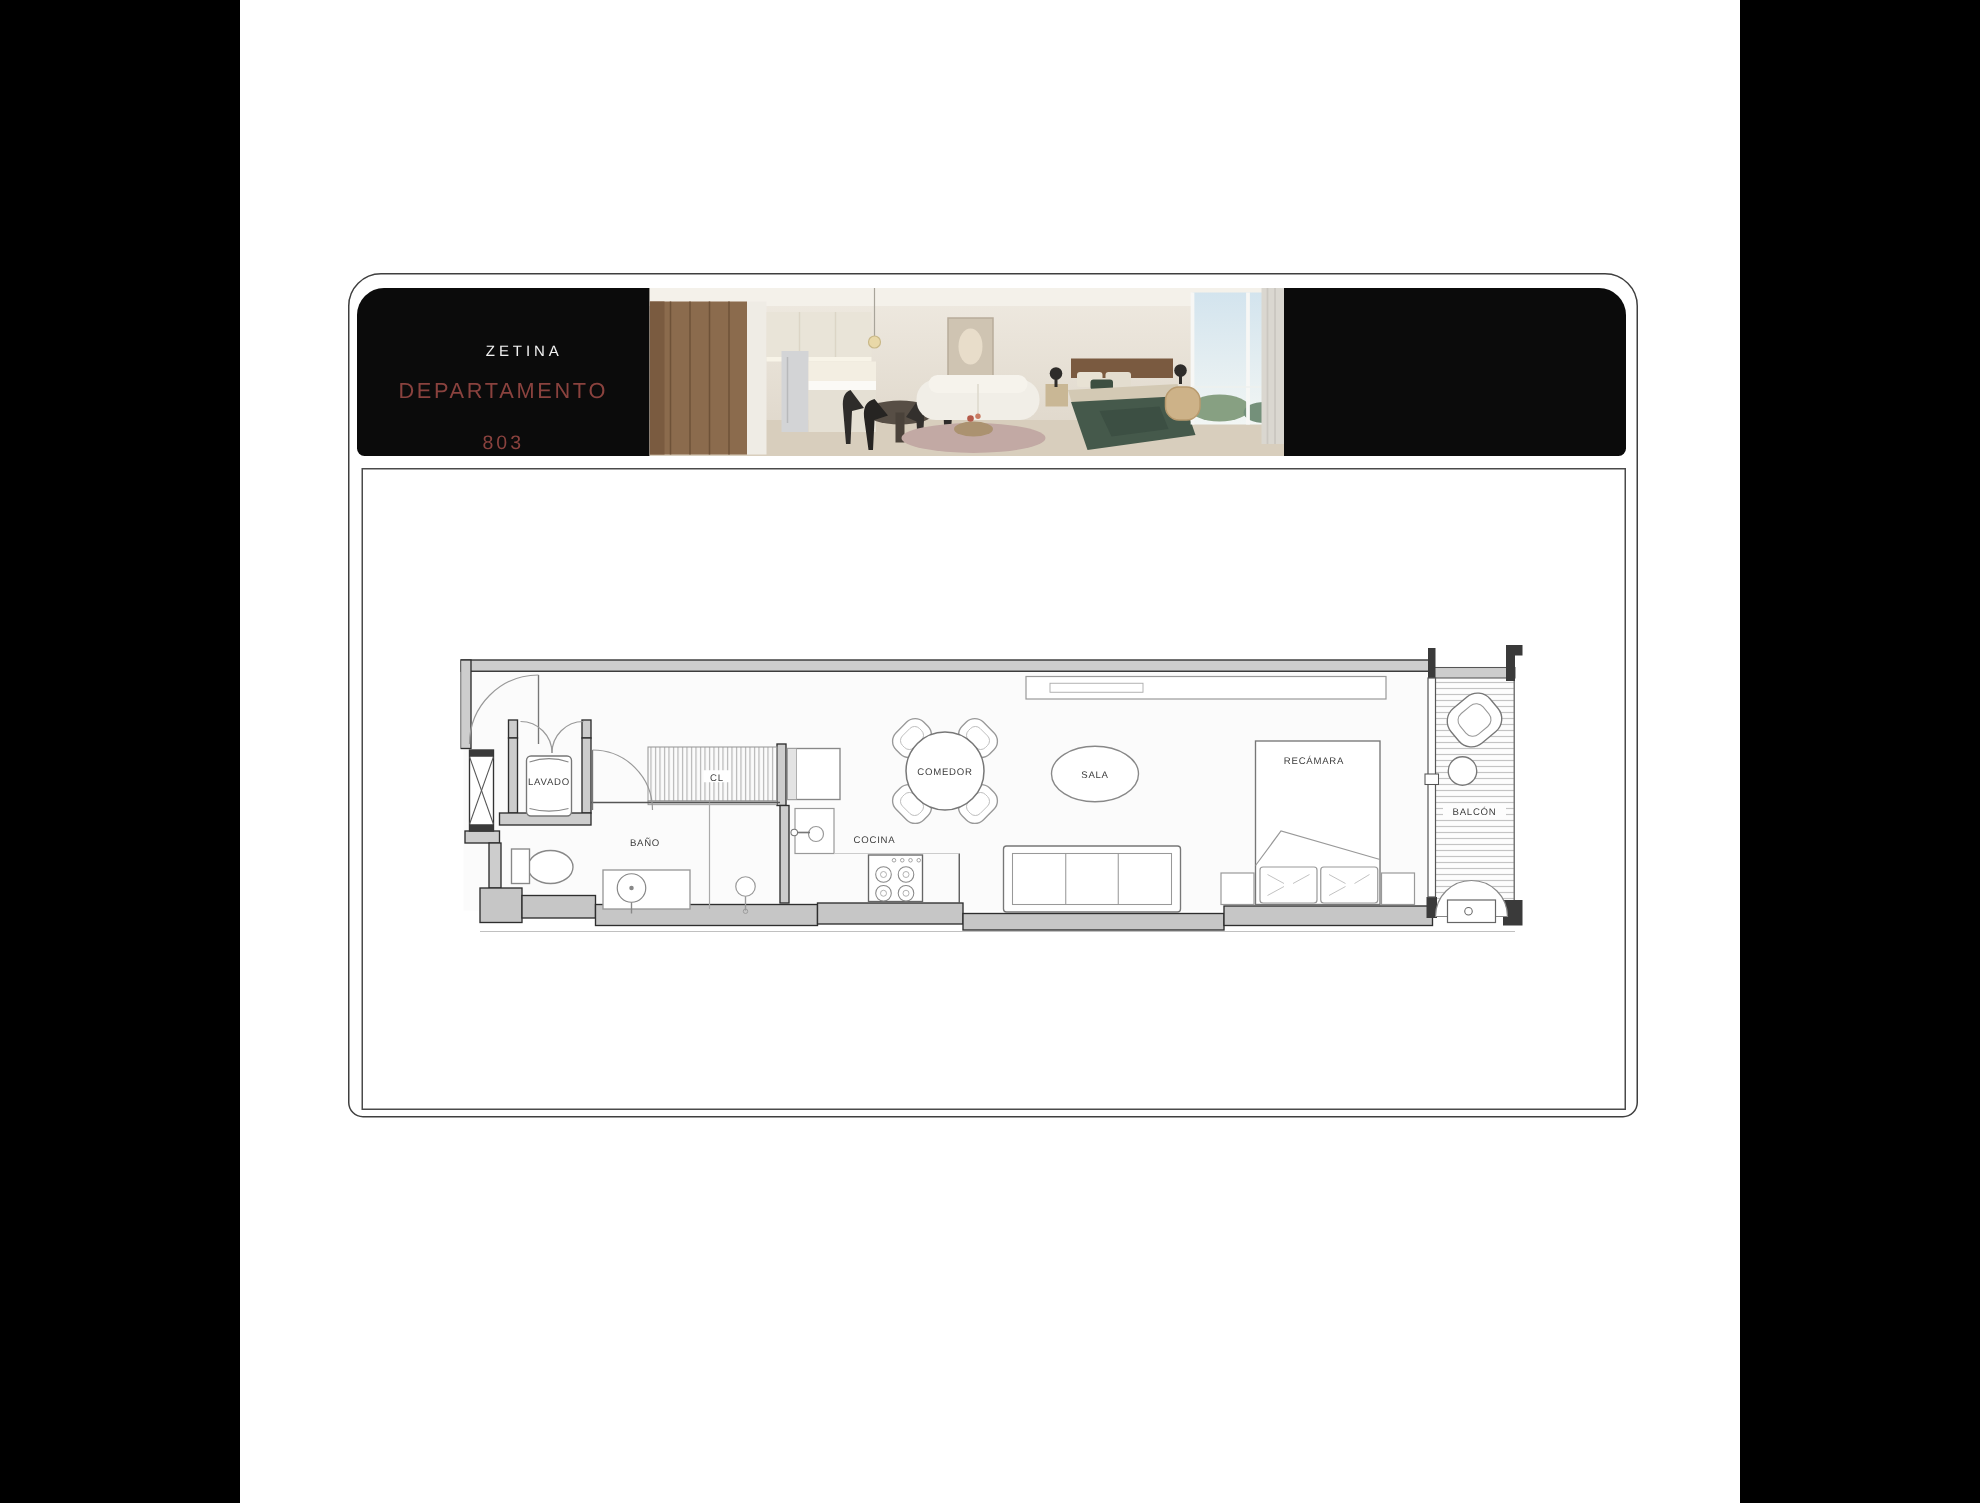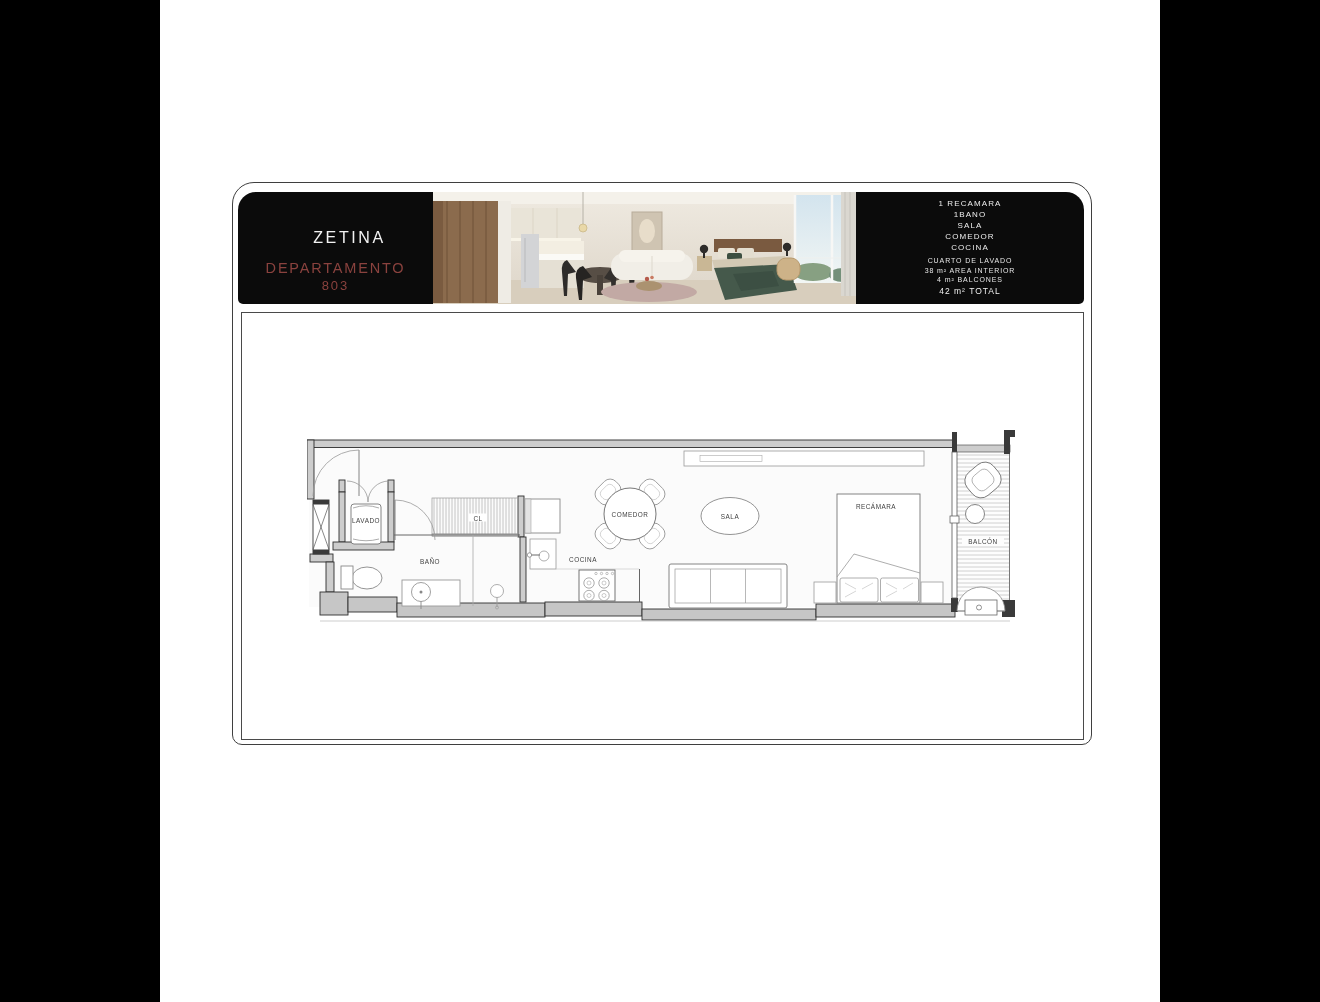--- a/index.html
+++ b/index.html
@@ -8,23 +8,23 @@
   .side-bar { position:absolute; top:0; width:160px; height:1002px; background:#000000; }
   .side-bar.left { left:0; }
   .side-bar.right { right:0; }
 
   .card { position:absolute; left:232px; top:182px; width:858px; height:561px;
           border:1px solid #3f3f3f; border-radius:22px 22px 10px 10px; background:#ffffff; }
 
   .banner { position:absolute; left:5px; top:9px; width:846px; height:112px;
             background:#0b0b0b; border-radius:18px 18px 5px 5px; display:flex; overflow:hidden; }
   .banner-left { width:195px; height:100%; text-align:center; padding-top:37px; box-sizing:border-box; }
-  .b-zetina { font-size:16px; letter-spacing:2.6px; color:#f2f2f2;padding-left:28px; }
+  .b-zetina { font-size:10px; letter-spacing:2.6px; color:#f2f2f2;padding-left:28px; }
   .b-depto  { margin-top:13px; font-size:14.5px; letter-spacing:1.8px; color:#8a423e; font-weight:400; }
-  .b-num    { margin-top:2px; font-size:13px; letter-spacing:2px; color:#8a423e; font-weight:500; }
+  .b-num    { margin-top:18px; font-size:13px; letter-spacing:2px; color:#8a423e; font-weight:500; }
   .banner-photo { width:423px; height:112px; position:relative; overflow:hidden; background:#e6e0d6; }
   .banner-right { flex:1; text-align:center; padding-top:6px; box-sizing:border-box; }
   .feat { font-size:8px; letter-spacing:1.1px; line-height:11px; color:#ededed; font-weight:500; }
   .detail-group { margin-top:3px; }
   .det { font-size:7px; letter-spacing:0.9px; line-height:9.5px; color:#e6e6e6; }
   .det-total { font-size:8.5px; letter-spacing:1px; margin-top:1px; color:#f0f0f0; }
 
   .plan-frame { position:absolute; left:8px; top:129px; width:841px; height:426px;
                 border:1px solid #4a4a4a; background:#ffffff; }
   .plan-svg { position:absolute; left:65px; top:117px; }
@@ -127,33 +127,20 @@
           <line x1="362" y1="66" x2="423" y2="66" stroke="#eef0ee" stroke-width="1"></line>
 
           <rect x="344" y="66" width="23" height="22" rx="9" fill="#cdb288" stroke="#b89a6e" stroke-width="1"></rect>
 
           <rect x="408" y="0" width="15" height="104" fill="#dad7d0"></rect>
           <line x1="412" y1="0" x2="412" y2="104" stroke="#cac7c0" stroke-width="1.2"></line>
           <line x1="417" y1="0" x2="417" y2="104" stroke="#cac7c0" stroke-width="1.2"></line>
         </svg>
       </div>
 
-      <div class="banner-right">
-        <div class="feat">1 RECAMARA</div>
-        <div class="feat">1BANO</div>
-        <div class="feat">SALA</div>
-        <div class="feat">COMEDOR</div>
-        <div class="feat">COCINA</div>
-        <div class="detail-group">
-          <div class="det">CUARTO DE LAVADO</div>
-          <div class="det">38 m² AREA INTERIOR</div>
-          <div class="det">4 m² BALCONES</div>
-          <div class="det-total">42 m² TOTAL</div>
-        </div>
-      </div>
     </div>
 
     <div class="plan-frame">
       <svg class="plan-svg" width="712" height="194" viewBox="0 0 712 194">
         <defs>
           <pattern id="hatchH" width="4" height="4" patternUnits="userSpaceOnUse">
             <line x1="0" y1="1" x2="4" y2="1" stroke="#c4c4c4" stroke-width="0.8"></line>
           </pattern>
           <pattern id="hatchV" width="3" height="3" patternUnits="userSpaceOnUse">
             <line x1="1" y1="0" x2="1" y2="3" stroke="#b5b5b5" stroke-width="0.8"></line>

